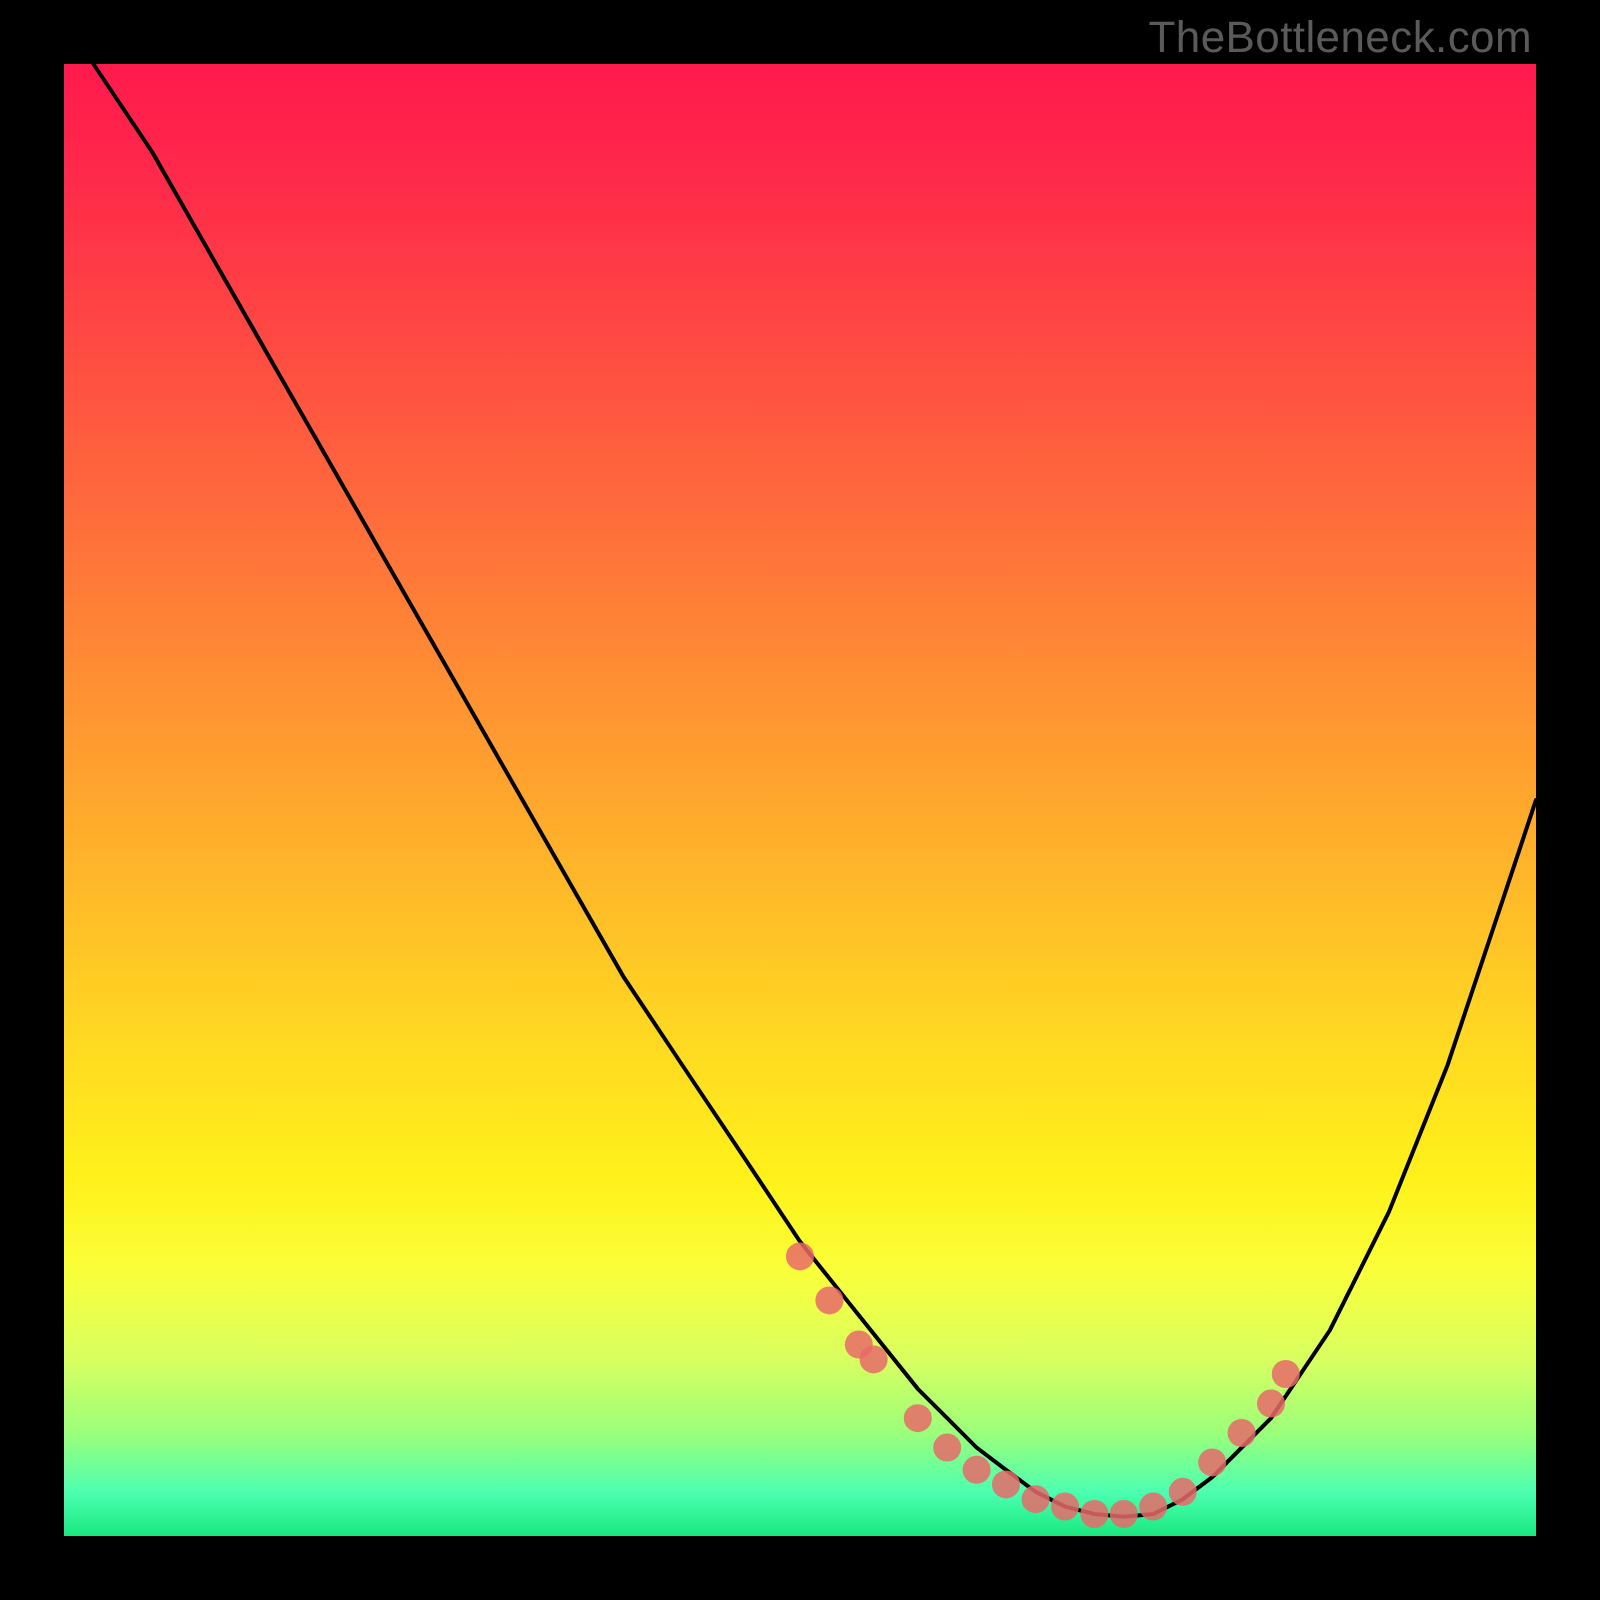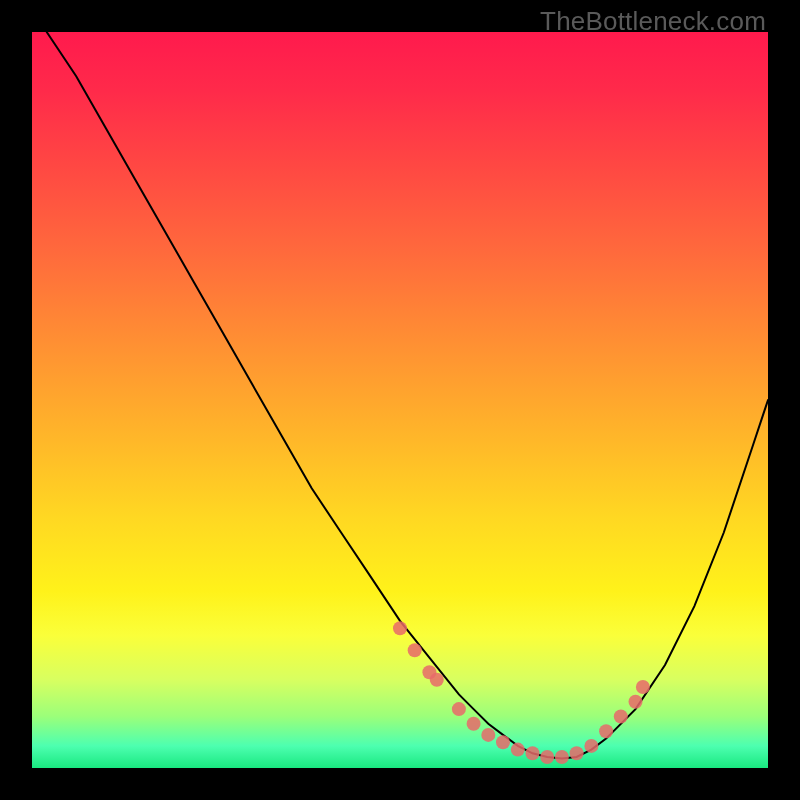--- a/index.html
+++ b/index.html
@@ -30,21 +30,21 @@
       #9bff7a 93%,
       #4dffb0 97%,
       #19e880 100%
     );
   }
   .attribution {
     position: absolute;
     top: 6px;
     right: 34px;
     font-family: Arial, Helvetica, sans-serif;
-    font-size: 26px;
+    font-size: 22px;
     color: #5a5a5a;
     letter-spacing: 0.2px;
   }
   svg.curve {
     position: absolute;
     top: 0; left: 0;
     width: 736px; height: 736px;
   }
 </style>
 </head>

